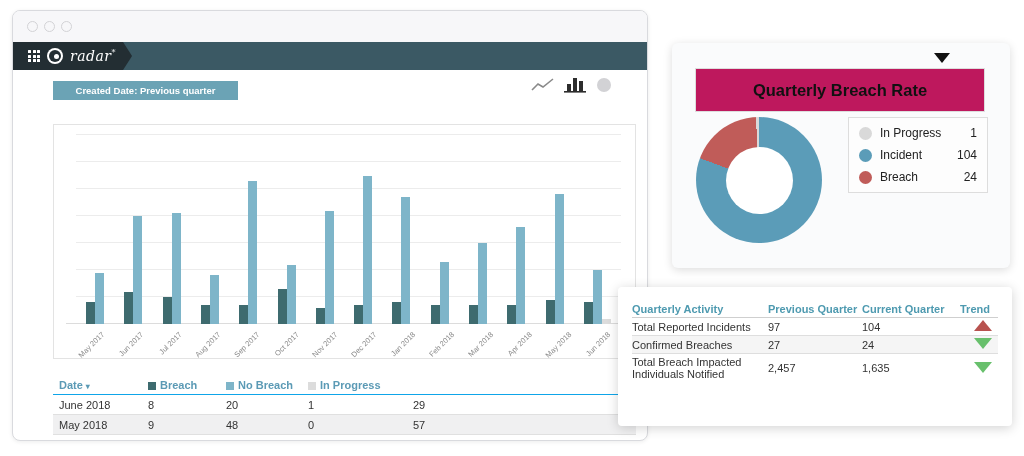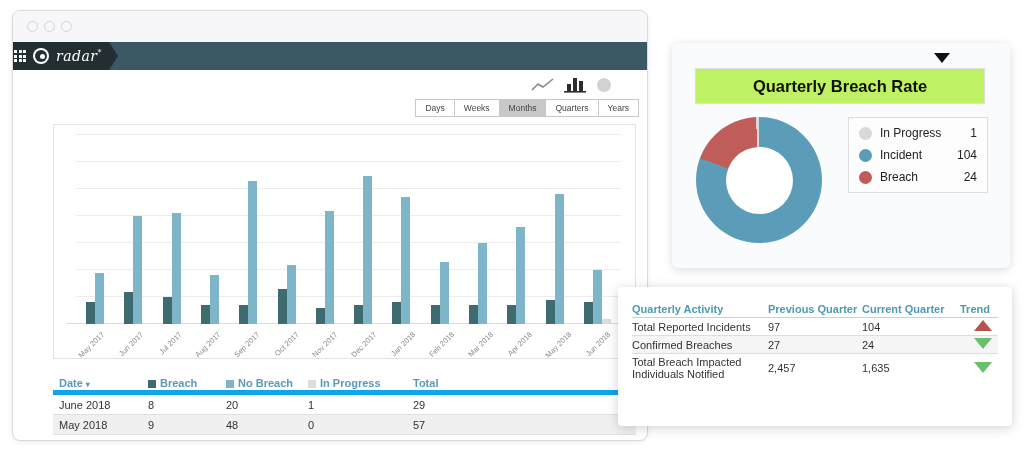--- a/index.html
+++ b/index.html
@@ -8,21 +8,21 @@
 
   
   .browser-window { position:absolute; left:12px; top:10px; width:636px; height:431px;
     background:#fff; border:1px solid #d9dade; border-radius:8px; overflow:hidden;
     box-shadow:0 1px 4px rgba(0,0,0,.08); }
   .titlebar { height:31px; background:#f7f7f9; display:flex; align-items:center; padding-left:14px; gap:6px; }
   .traffic-dot { width:11px; height:11px; border-radius:50%; border:1.5px solid #d3d3d6; background:#f7f7f9; }
 
   
   .navbar { height:28px; background:#3b5964; display:flex; align-items:stretch; }
-  .nav-left { background:#232e33; display:flex; align-items:center; padding:0 16px 0 1px; gap:7px;
+  .nav-left { background:#232e33; display:flex; align-items:center; padding:0 16px 0 15px; gap:7px;
     clip-path:polygon(0 0, calc(100% - 9px) 0, 100% 50%, calc(100% - 9px) 100%, 0 100%); }
   .grid-icon { display:grid; grid-template-columns:repeat(3,3px); grid-template-rows:repeat(3,3px); gap:1.5px; }
   .grid-icon span { background:#fff; border-radius:0.5px; }
   .logo-circle { width:16px; height:16px; border-radius:50%; background:#fff; position:relative; flex:0 0 auto; }
   .logo-circle::before { content:""; position:absolute; left:2px; top:2px; width:12px; height:12px; border-radius:50%; background:#232e33; }
   .logo-circle::after { content:""; position:absolute; left:7px; top:6px; width:5px; height:5px; border-radius:50%; background:#fff; }
   .brand-text { color:#fff; font-family:"DejaVu Serif", serif; font-style:italic; font-size:14px; letter-spacing:.5px; }
   .brand-mark { font-size:8px; vertical-align:super; font-style:normal; }
   .nav-breadcrumb { background:#2b424a; margin-left:-9px; display:flex; align-items:center; padding:0 20px 0 18px;
     clip-path:polygon(0 0, calc(100% - 9px) 0, 100% 50%, calc(100% - 9px) 100%, 0 100%);
@@ -51,31 +51,31 @@
   .bar { width:9px; }
   .xlabel-layer { position:absolute; left:22px; right:14px; top:199px; height:34px; }
   .xlbl-anchor { position:absolute; top:6px; width:0; }
   .xlbl { position:absolute; right:-4px; top:0; white-space:nowrap; font-size:7.5px; color:#8a8a8a;
     transform-origin:100% 0; transform:rotate(-45deg); }
 
   
   .incident-table { position:absolute; left:40px; top:364px; width:583px; font-size:11px; color:#333; }
   .it-row { display:grid; grid-template-columns:89px 78px 82px 105px 1fr; align-items:center;
     height:20px; padding-left:6px; border-bottom:1px solid #e0e0e0; }
-  .it-row.head { color:#5b9ab5; font-weight:bold; border-bottom:5px solid #0ea5e9; }
+  .it-row.head { color:#5b9ab5; font-weight:bold; border-bottom:1px solid #0ea5e9; }
   .it-row.alt { background:#f0f0f1; }
   .swatch { display:inline-block; width:8px; height:8px; margin-right:4px; vertical-align:-1px; }
   .sort-caret { font-size:8px; margin-left:3px; }
 
   
   .breach-card { position:absolute; left:672px; top:43px; width:338px; height:225px; background:#fafbfc;
     border-radius:6px; box-shadow:0 2px 10px rgba(0,0,0,.14); }
   .collapse-caret { position:absolute; right:60px; top:10px; width:0; height:0;
     border-left:8px solid transparent; border-right:8px solid transparent; border-top:10px solid #111; cursor:pointer; }
-  .breach-title-box { position:absolute; left:23px; top:25px; width:290px; height:36px; background:#bef264;
+  .breach-title-box { position:absolute; left:23px; top:25px; width:290px; height:44px; background:#be185d;
     border:1px solid #ddd; display:flex; align-items:center; justify-content:center;
     font-size:16.5px; font-weight:bold; color:#111; }
   .donut { position:absolute; left:24px; top:74px; width:126px; height:126px; border-radius:50%; }
   .donut-hole { position:absolute; left:50%; top:50%; width:67px; height:67px; margin:-33.5px 0 0 -33.5px;
     border-radius:50%; background:#fff; }
   .pie-legend { position:absolute; left:176px; top:74px; width:140px; background:#fdfdfd;
     border:1px solid #ddd; padding:4px 10px; }
   .pl-row { display:flex; align-items:center; height:22px; font-size:12px; color:#222; }
   .pl-dot { width:13px; height:13px; border-radius:50%; margin-right:8px; flex:0 0 auto; }
   .pl-val { margin-left:auto; }
@@ -114,41 +114,35 @@
           <span></span>
           <span></span>
           <span></span>
           <span></span>
         </span>
       <span class="logo-circle"></span>
       <span class="brand-text"><span>radar</span><span class="brand-mark">*</span></span>
     </div>
   </div>
 
+  <div class="filter-chip">Created Date: Previous quarter</div>
 
   <div class="view-icons">
     <svg width="24" height="15" viewBox="0 0 24 15">
       <polyline points="1,13 7,7 12,10 22,2" fill="none" stroke="#8a8a8a" stroke-width="1.6"></polyline>
     </svg>
     <svg width="24" height="17" viewBox="0 0 24 17">
       <rect x="3" y="8" width="4" height="7" fill="#2d2d2d"></rect>
       <rect x="9" y="2" width="4" height="13" fill="#2d2d2d"></rect>
       <rect x="15" y="5" width="4" height="10" fill="#2d2d2d"></rect>
       <rect x="0" y="15" width="22" height="1.6" fill="#2d2d2d"></rect>
     </svg>
     <span style="width:14px;height:14px;border-radius:50%;background:#d2d2d5;display:inline-block;"></span>
   </div>
 
-  <div class="range-tabs" id="rangeTabs">
-      <div class="range-tab">Days</div>
-      <div class="range-tab">Weeks</div>
-      <div class="range-tab selected">Months</div>
-      <div class="range-tab">Quarters</div>
-      <div class="range-tab">Years</div>
-    </div>
 
   <div class="chart-box">
     <div class="plot-area" id="plotArea">
         <div class="gridline" style="bottom: 189px;"></div>
         <div class="gridline" style="bottom: 162px;"></div>
         <div class="gridline" style="bottom: 135px;"></div>
         <div class="gridline" style="bottom: 108px;"></div>
         <div class="gridline" style="bottom: 81px;"></div>
         <div class="gridline" style="bottom: 54px;"></div>
         <div class="gridline" style="bottom: 27px;"></div>
@@ -258,21 +252,20 @@
         </div>
       </div>
   </div>
 
   <div class="incident-table" id="incidentTable">
       <div class="it-row head">
         <div>Date<span class="sort-caret">▾</span></div>
         <div><span class="swatch" style="background: rgb(62, 107, 111);"></span>Breach</div>
         <div><span class="swatch" style="background: rgb(126, 181, 201);"></span>No Breach</div>
         <div><span class="swatch" style="background: rgb(220, 220, 220);"></span>In Progress</div>
-        <div>Total</div>
       </div>
       <div class="it-row">
         <div>June 2018</div>
         <div>8</div>
         <div>20</div>
         <div>1</div>
         <div>29</div>
       </div>
       <div class="it-row alt">
         <div>May 2018</div>

